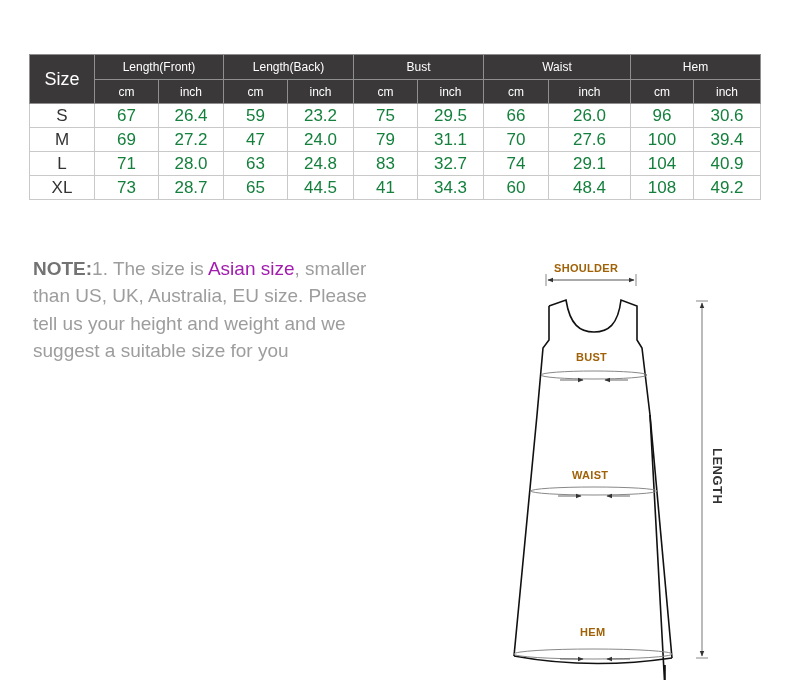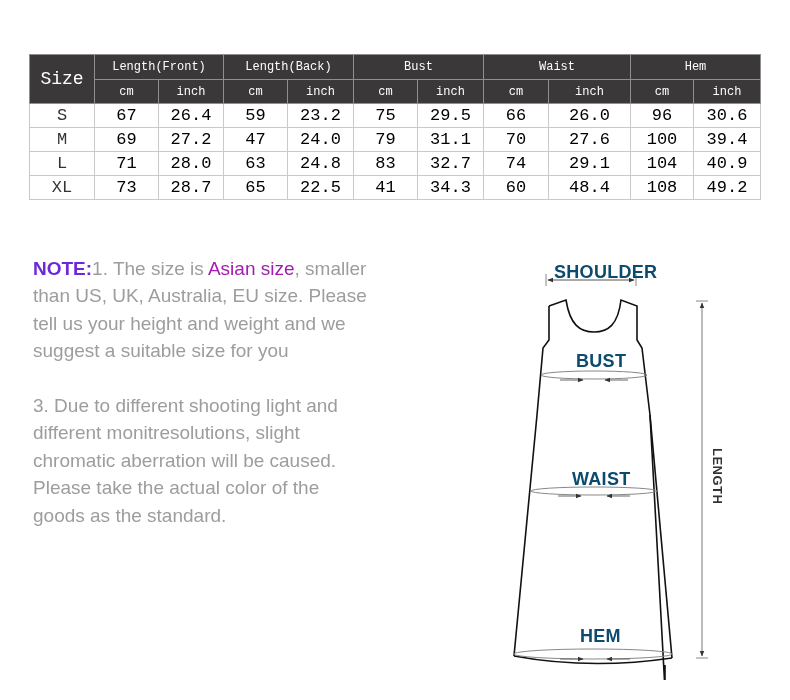--- a/index.html
+++ b/index.html
@@ -1,47 +1,47 @@
 <!DOCTYPE html>
 <html><head>
   <meta charset="utf-8">
   <style>
     html, body { margin: 0; padding: 0; background: #ffffff; }
     body { width: 790px; height: 700px; position: relative; overflow: hidden; font-family: "Liberation Sans", sans-serif; }
     .size-table {
       position: absolute; left: 29px; top: 54px;
       border-collapse: collapse; table-layout: fixed;
-      font-family: Liberation Mono, monospace;
+      font-family: Liberation Sans, sans-serif;
     }
     .size-table th, .size-table td {
       border: 1px solid #c9c9c9; padding: 0; text-align: center;
       font-weight: normal; overflow: hidden; white-space: nowrap;
     }
     .size-table thead th {
       background: #3a3838; color: #ffffff; font-size: 12px;
       border-color: #8f8f8f;
     }
     .size-table thead tr.r1 th { height: 24px; }
     .size-table thead tr.r2 th { height: 23px; }
     .size-table th.size-head { font-size: 18px; }
-    .size-table tbody td { height: 23px; font-size: 17px; color: #000000; background: #fff; }
+    .size-table tbody td { height: 23px; font-size: 17px; color: #15803d; background: #fff; }
     .size-table tbody td.size-cell { color: #333333; }
 
     .notes {
       position: absolute; left: 33px; top: 255px; width: 340px;
       font-size: 19px; line-height: 27.4px; color: #9d9d9d;
     }
     .notes p { margin: 0 0 27.4px 0; }
-    .notes .note-label { font-weight: bold; color: #6d28d9; }
+    .notes .note-label { font-weight: bold; color: #737373; }
     .notes .hl { color: #a21caf; }
 
     .diagram { position: absolute; left: 500px; top: 250px; width: 260px; height: 430px; }
     .diagram svg { position: absolute; left: 0; top: 0; }
     .diag-label {
-      position: absolute; font-size: 18px; font-weight: bold; color: #0c4a6e;
+      position: absolute; font-size: 11px; font-weight: bold; color: #a16207;
       letter-spacing: 0.3px;
     }
     .length-label {
       position: absolute; font-size: 13px; font-weight: bold; color: #333333;
       writing-mode: vertical-rl; letter-spacing: 0.5px;
     }
   </style>
 </head>
 <body>
 
@@ -119,34 +119,33 @@
       <td>74</td>
       <td>29.1</td>
       <td>104</td>
       <td>40.9</td>
     </tr>
     <tr>
       <td class="size-cell">XL</td>
       <td>73</td>
       <td>28.7</td>
       <td>65</td>
-      <td>22.5</td>
+      <td>44.5</td>
       <td>41</td>
       <td>34.3</td>
       <td>60</td>
       <td>48.4</td>
       <td>108</td>
       <td>49.2</td>
     </tr>
   </tbody>
 </table>
 
 <div class="notes">
   <p><span class="note-label">NOTE:</span><span>1. The size is </span><span class="hl">Asian size</span><span>, smaller than US, UK, Australia, EU size. Please tell us your height and weight and we suggest a suitable size for you</span></p>
-  <p>3. Due to different shooting light and different monitresolutions, slight chromatic aberration will be caused. Please take the actual color of the goods as the standard.</p>
 </div>
 
 <div class="diagram">
   <svg width="260" height="430" viewBox="0 0 260 430">
     <defs>
       <marker id="arr" viewBox="0 0 10 10" refX="9" refY="5" markerWidth="6" markerHeight="6" orient="auto-start-reverse">
         <path d="M0,1 L10,5 L0,9 z" fill="#333"></path>
       </marker>
     </defs>
 

